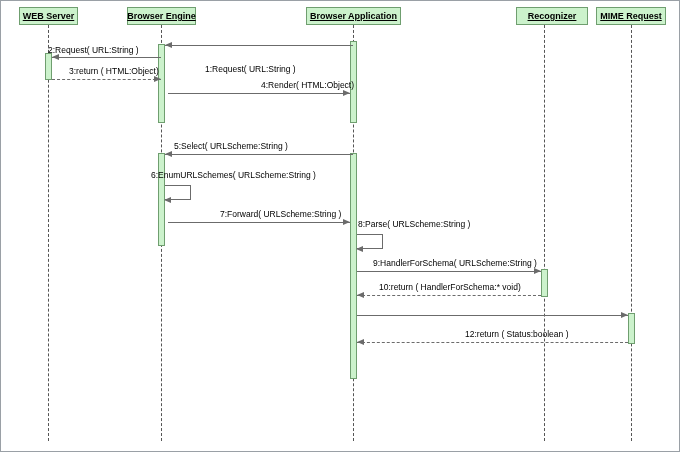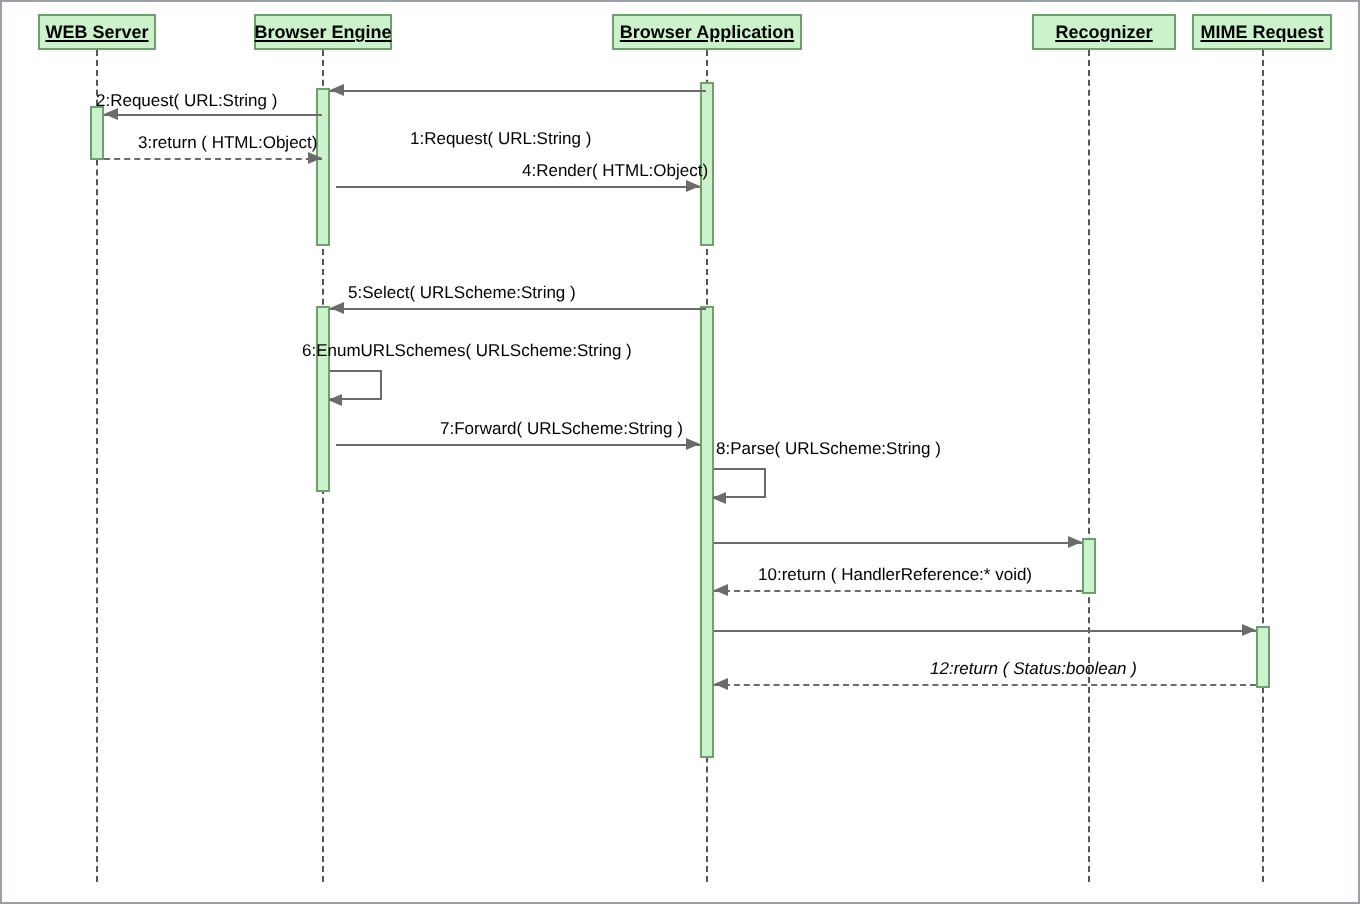--- a/index.html
+++ b/index.html
@@ -133,21 +133,22 @@
     <div class="arrowhead left" style="left: 163px; top: 196px;"></div>
     <div class="msglabel" style="left: 150px; top: 169px; text-align: right;">6:EnumURLSchemes( URLScheme:String )</div>
     <div class="msg" style="left: 167px; top: 221px; width: 182px;"></div>
     <div class="arrowhead right" style="top: 218px; left: 342px;"></div>
     <div class="msglabel" style="left: 219px; top: 208px;">7:Forward( URLScheme:String )</div>
     <div class="selfcall" style="left: 356px; top: 233px; width: 26px; height: 15px;"></div>
     <div class="arrowhead left" style="left: 355px; top: 245px;"></div>
     <div class="msglabel" style="left: 357px; top: 218px;">8:Parse( URLScheme:String )</div>
     <div class="msg" style="left: 356px; top: 270px; width: 184px;"></div>
     <div class="arrowhead right" style="top: 267px; left: 533px;"></div>
+    <div class="msglabel" style="left: 372px; top: 257px;">9:HandlerForSchema( URLScheme:String )</div>
     <div class="msg dashed" style="left: 356px; top: 294px; width: 184px;"></div>
     <div class="arrowhead left" style="top: 291px; left: 356px;"></div>
-    <div class="msglabel" style="left: 378px; top: 281px;">10:return ( HandlerReference:* void)</div>
+    <div class="msglabel" style="left: 378px; top: 281px;">10:return ( HandlerForSchema:* void)</div>
     <div class="msg" style="left: 356px; top: 314px; width: 271px;"></div>
     <div class="arrowhead right" style="top: 311px; left: 620px;"></div>
     <div class="msg dashed" style="left: 356px; top: 341px; width: 271px;"></div>
     <div class="arrowhead left" style="top: 338px; left: 356px;"></div>
-    <div class="msglabel" style="left: 464px; top: 328px; font-style: italic;">12:return ( Status:boolean )</div>
+    <div class="msglabel" style="left: 464px; top: 328px;">12:return ( Status:boolean )</div>
   </div>
 
 </body></html>

